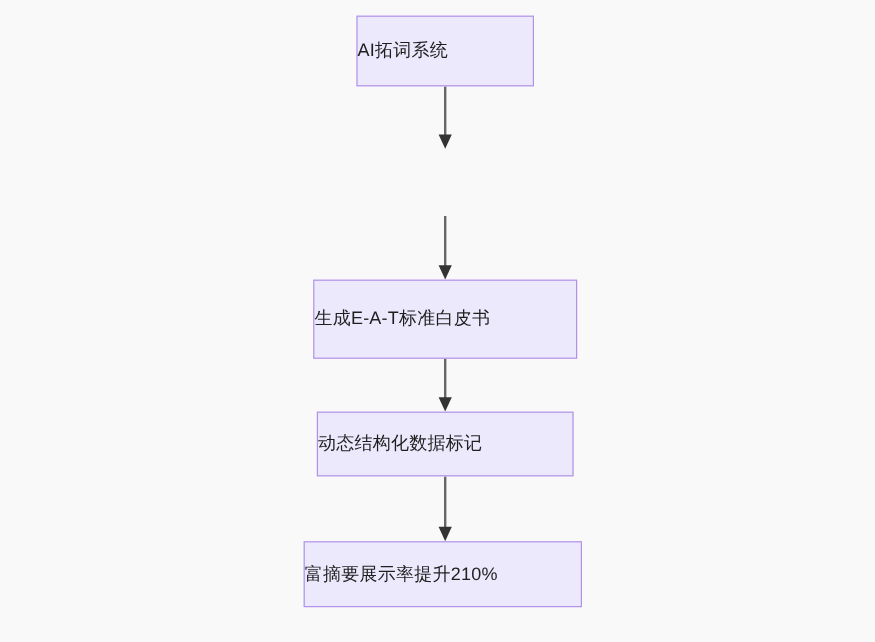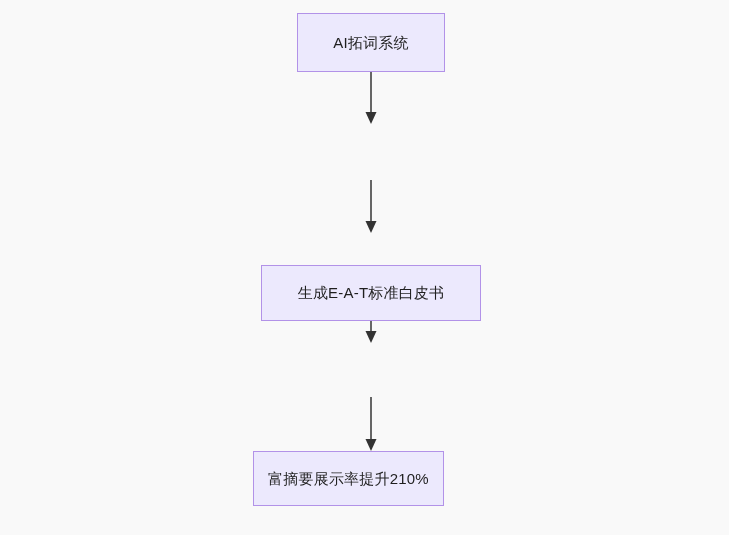--- a/index.html
+++ b/index.html
@@ -23,39 +23,39 @@
   }
 
   .flow-node {
     position: absolute;
     box-sizing: border-box;
     background: #ece9fd;
     border: 1.5px solid #b292e8;
     border-radius: 0;
     display: flex;
     align-items: center;
-    justify-content: center;
+    justify-content: flex-start;
     text-align: center;
   }
 
   .flow-node-label {
     font-size: 15px;
     line-height: 1.2;
     color: #1f1f1f;
     letter-spacing: 0.2px;
     white-space: nowrap;
     user-select: none;
   }
 
   
   #node-0 { left: 297px; top: 13px;  width: 148px; height: 59px; }
   #node-1 { left: 276px; top: 124px; width: 190px; height: 56px; }
-  #node-2 { left: 261px; top: 233px; width: 220px; height: 56px; margin-top: 32px; }
+  #node-2 { left: 261px; top: 233px; width: 220px; height: 66px; }
   #node-3 { left: 264px; top: 343px; width: 214px; height: 54px; }
-  #node-4 { left: 253px; top: 451px; width: 191px; height: 55px; }
+  #node-4 { left: 253px; top: 451px; width: 232px; height: 55px; }
 
   
   #connector-layer {
     position: absolute;
     left: 0;
     top: 0;
     width: 729px;
     height: 535px;
     pointer-events: none;
   }
@@ -99,18 +99,21 @@
 
   <div class="flow-node" id="node-0">
     <span class="flow-node-label">AI拓词系统</span>
   </div>
 
 
   <div class="flow-node" id="node-2">
     <span class="flow-node-label">生成E-A-T标准白皮书</span>
   </div>
 
+  <div class="flow-node" id="node-3">
+    <span class="flow-node-label">动态结构化数据标记</span>
+  </div>
 
   <div class="flow-node" id="node-4">
     <span class="flow-node-label">富摘要展示率提升210%</span>
   </div>
 
 </div>
 
 </body></html>

